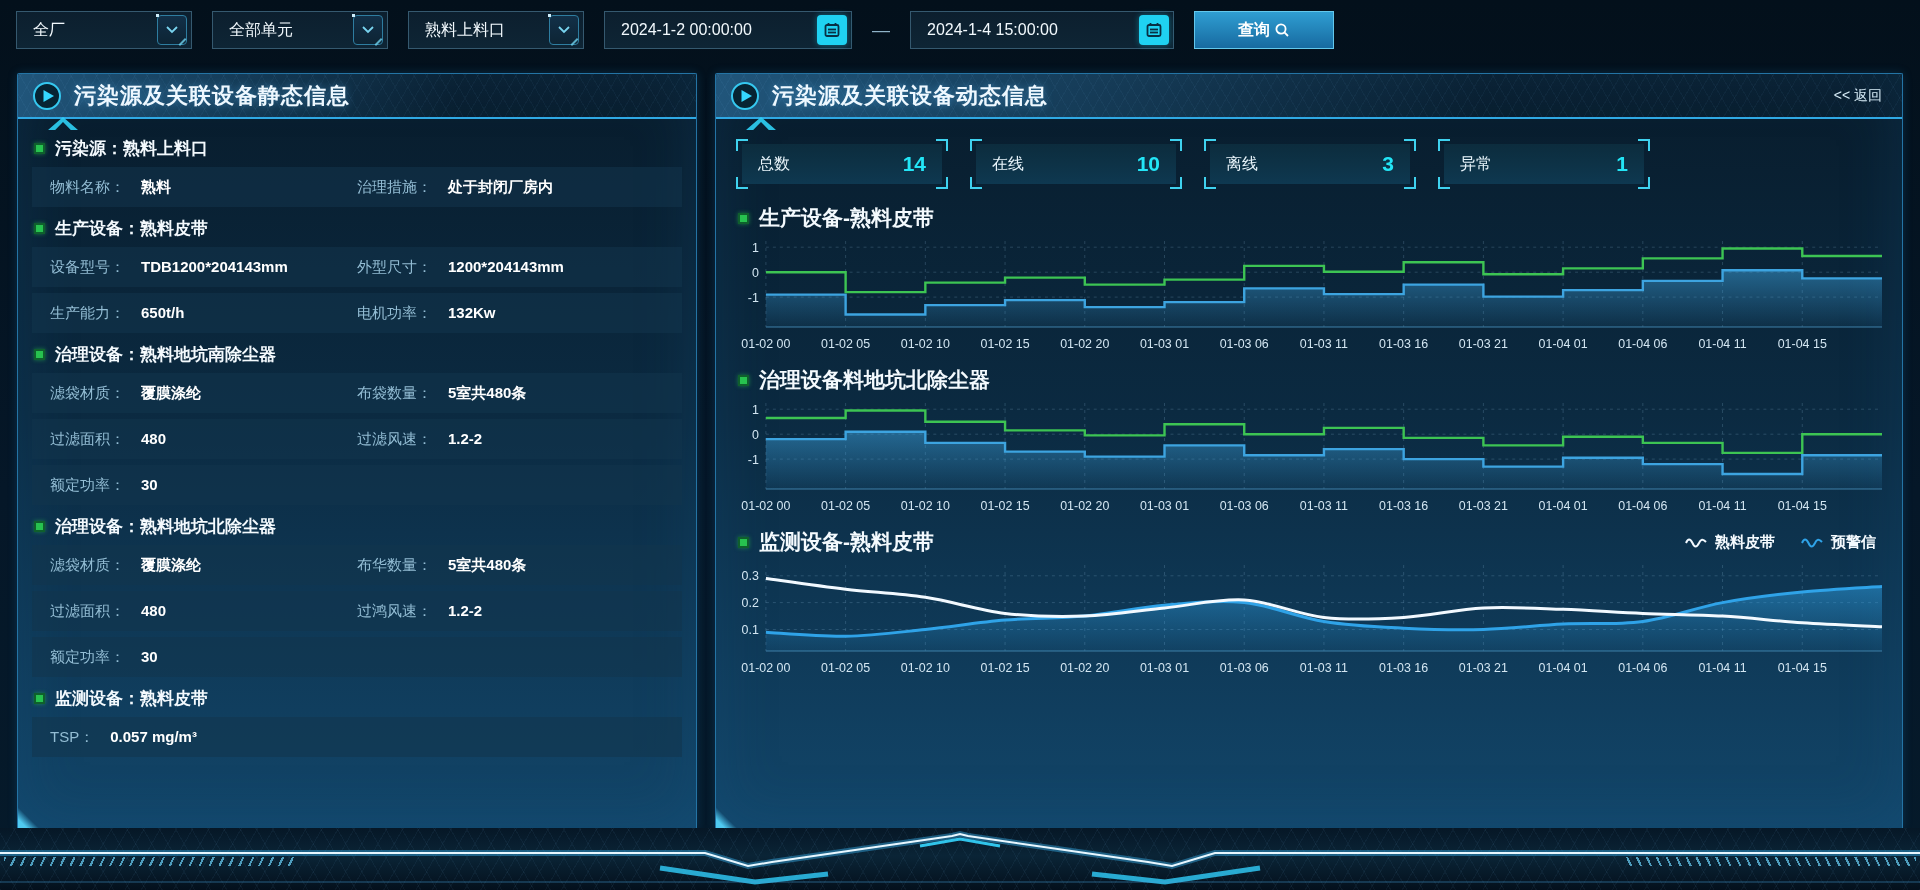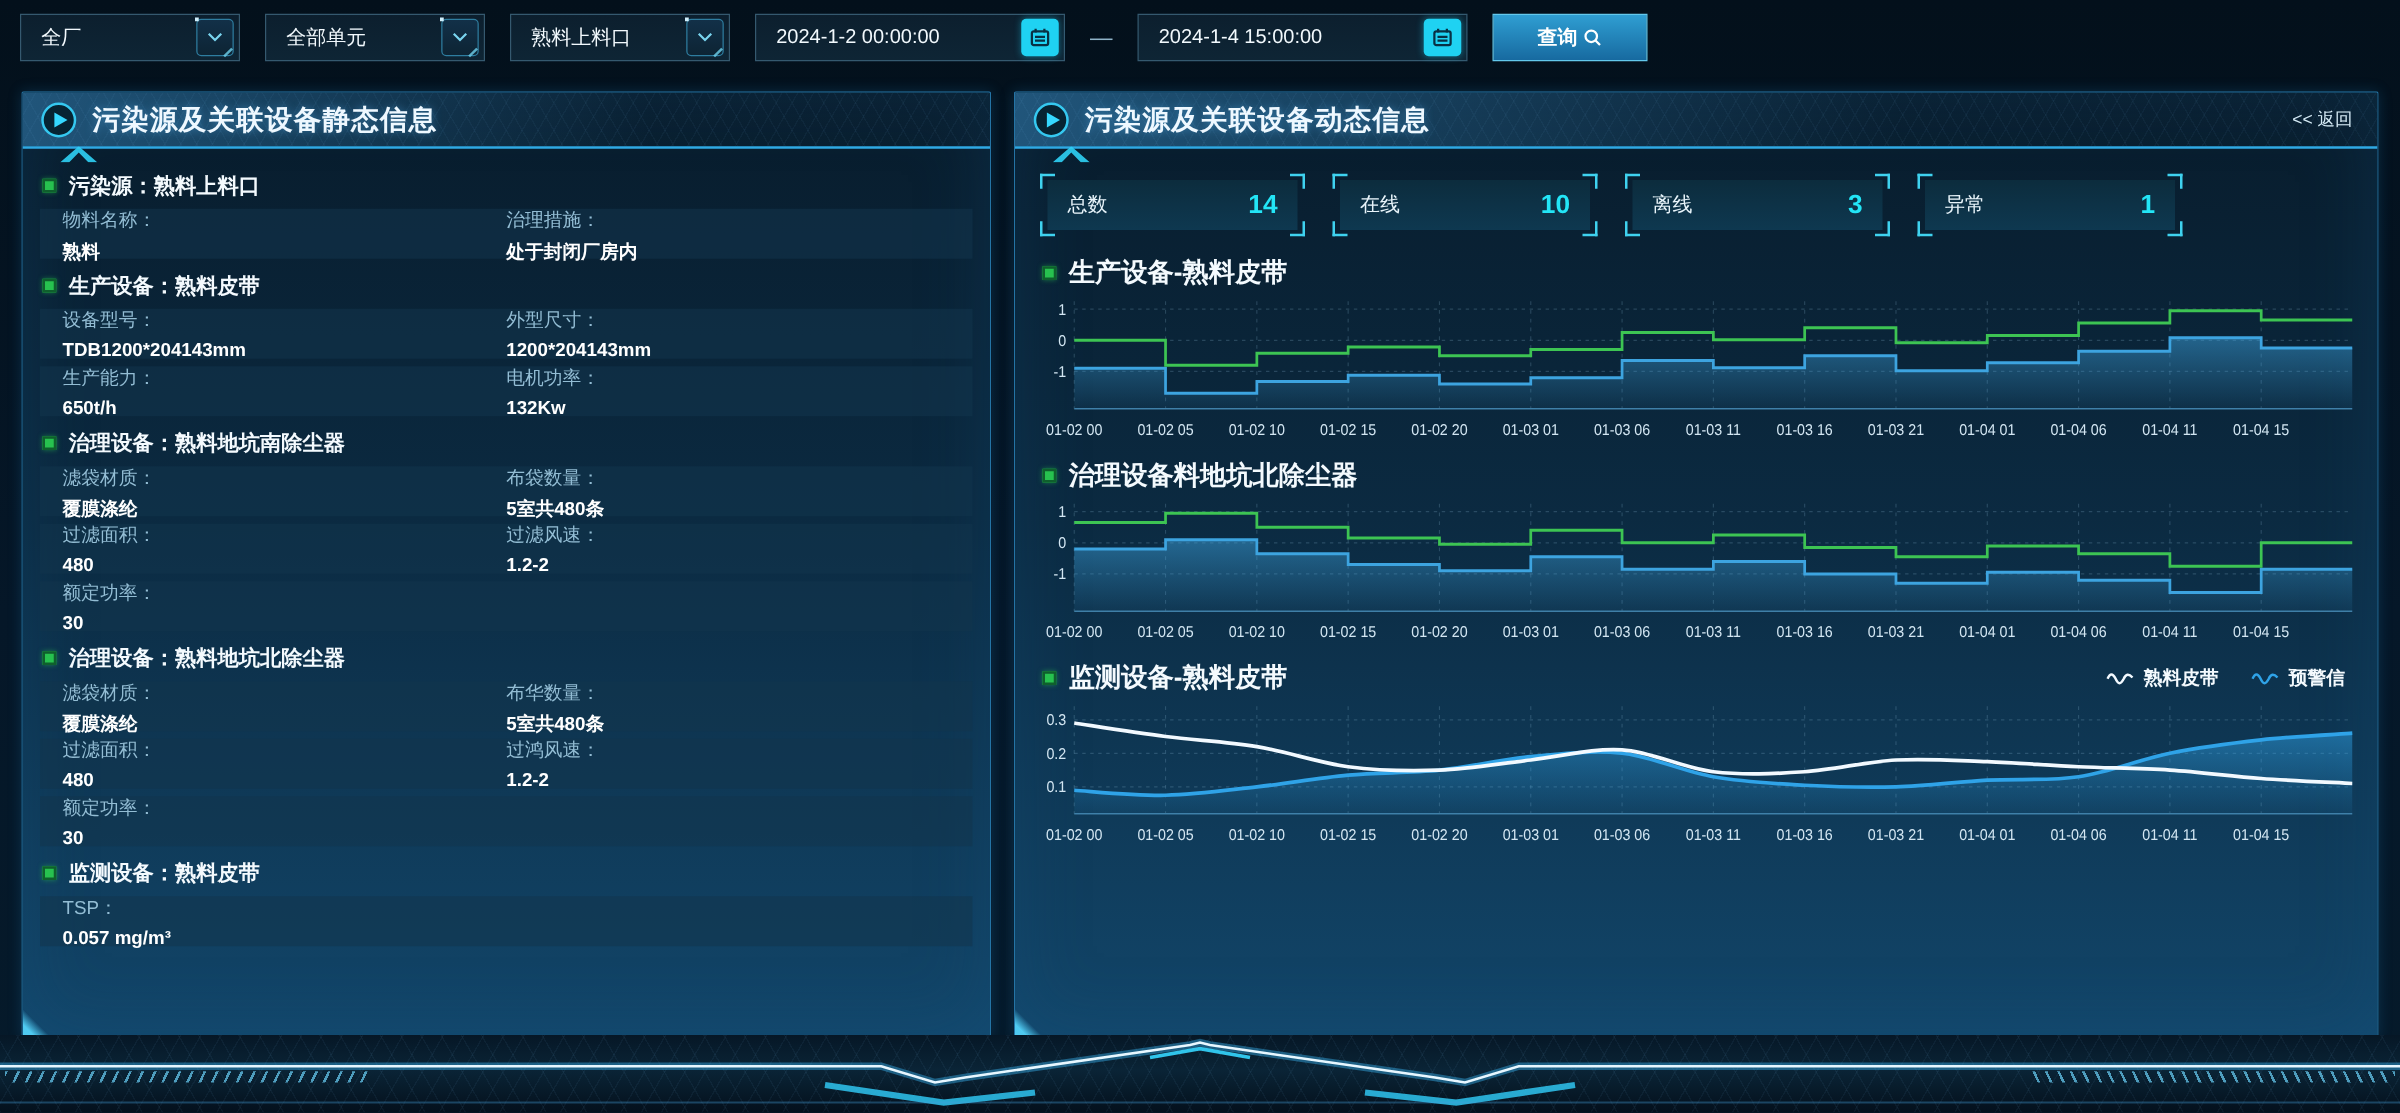--- a/index.html
+++ b/index.html
@@ -26,33 +26,33 @@
   .chevbox::after { content:""; position:absolute; right:-1px; bottom:1px; width:9px; height:2px; background:#6fd2ee; transform:rotate(-45deg); opacity:.8; }
   .datefield {
     height:38px; background:linear-gradient(180deg,#0c1f2e,#0e2535); border:1px solid #35596f;
     display:flex; align-items:center; justify-content:space-between; padding:0 4px 0 16px;
     font-size:16px; color:#f2f9fd; cursor:pointer;
   }
   .datefield.from { width:248px; } .datefield.to { width:264px; }
   .calbox { width:30px; height:30px; border-radius:4px; background:#1fd2f2; display:flex; align-items:center; justify-content:center; box-shadow:0 0 6px #1fd2f266; }
   .dash { color:#8fb3c8; font-size:18px; }
   .query-btn {
-    width:124px; height:38px; border:1px solid #63c8ec; background:linear-gradient(180deg,#2f9ed2,#176aa0);
+    width:140px; height:38px; border:1px solid #63c8ec; background:linear-gradient(180deg,#2f9ed2,#176aa0);
     color:#fff; font-size:16px; font-weight:bold; display:flex; align-items:center; justify-content:center; gap:4px; cursor:pointer;
   }
 
   
   .main { display:flex; gap:18px; padding:0 17px; margin-top:23px; height:757px; }
   .panel {
     border:1px solid #2474a5; border-bottom:2px solid #42c8ff; border-radius:2px;
     background:linear-gradient(180deg,#081c2c 0%,#0b2a41 45%,#12466a 100%);
     box-shadow:inset 0 0 60px rgba(25,90,140,.25), 0 0 10px rgba(30,120,180,.25);
     position:relative; overflow:hidden;
   }
-  .panel.left { width:776px; } .panel.right { flex:1; }
+  .panel.left { width:680px; } .panel.right { flex:1; }
   .panel::after { 
     content:""; position:absolute; left:0; bottom:0; width:22px; height:22px;
     background:linear-gradient(45deg,#56d8ff 20%,transparent 48%);
     clip-path:polygon(0 0,0 100%,100% 100%);
     opacity:.9;
   }
   .panel-head {
     height:45px; display:flex; align-items:center; gap:12px; padding:0 14px; position:relative;
     background:
       repeating-linear-gradient(60deg,rgba(130,200,255,.045) 0 1px,transparent 1px 11px),
@@ -67,21 +67,21 @@
 
   
   .left-body { padding:8px 14px 0; }
   .sec-head { display:flex; align-items:center; gap:10px; margin:9px 2px 7px; height:24px; }
   .bullet { width:11px; height:11px; background:#27c24f; border:2px solid #0f5f2d; box-shadow:0 0 4px #27c24f88; flex:none; }
   .sec-title { font-size:17px; font-weight:bold; color:#f4fafe; }
   .data-row {
     background:rgba(18,52,76,.55); margin:6px 0; height:40px;
     display:grid; grid-template-columns:1fr 1fr; align-items:center; padding:0 18px;
   }
-  .cell { display:flex; align-items:baseline; gap:6px; font-size:15px;flex-direction:column; }
+  .cell { display:flex; align-items:baseline; gap:16px; font-size:15px; }
   .cell .lbl { color:#93bdd4; }
   .cell .val { color:#ffffff; font-weight:bold; }
 
   
   .right-body { padding:12px 20px 0; }
   .stats { display:flex; gap:22px; margin:8px 0 14px; }
   .stat-card { position:relative; width:212px; height:50px; }
   .stat-card i { position:absolute; width:12px; height:12px; border:0 solid #3fd2ef; }
   .stat-card i.tl { left:0; top:0; border-left-width:2px; border-top-width:2px; }
   .stat-card i.tr { right:0; top:0; border-right-width:2px; border-top-width:2px; }

